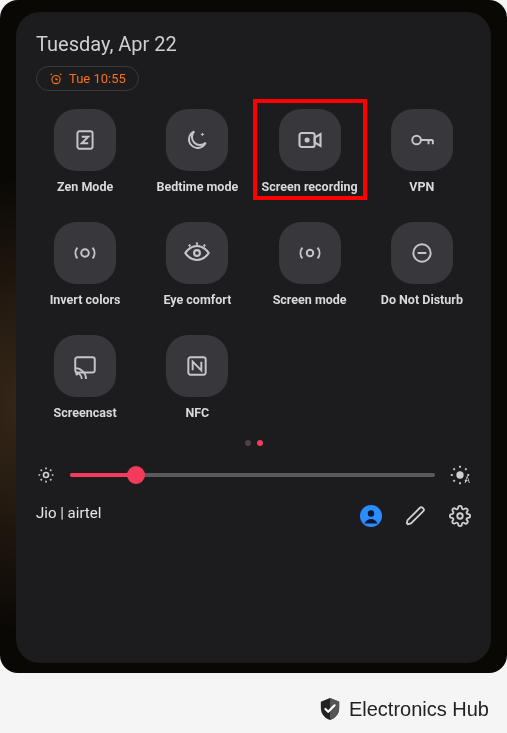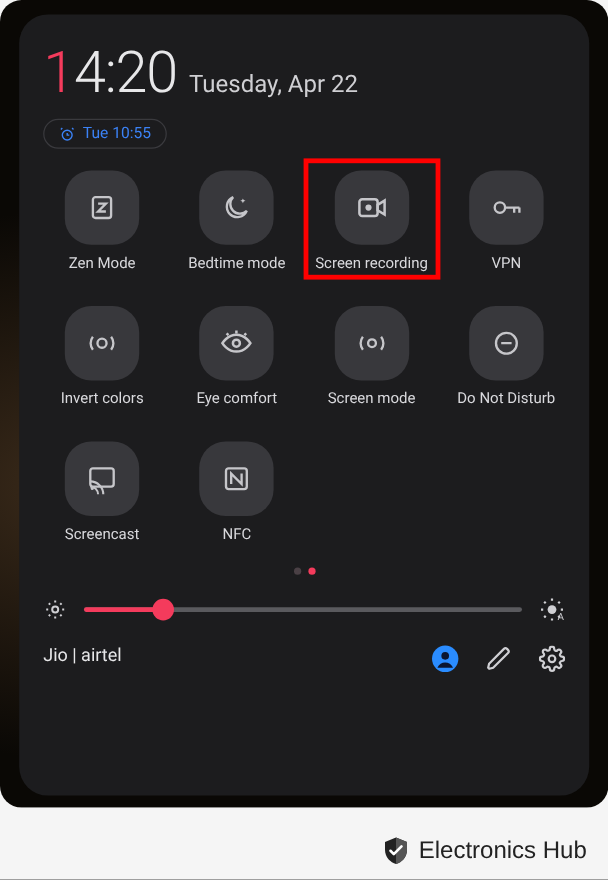--- a/index.html
+++ b/index.html
@@ -30,21 +30,21 @@
   }
   .clock-row { display:flex; align-items:baseline; gap:10px; }
   .clock { font-size: 48px; font-weight: 300; letter-spacing: -1px; color:#e7e7e9; }
   .clock .accent { color:#f43b5c; }
   .date { font-size: 20px; color:#cfcfd3; font-weight:400; }
   .alarm-pill {
     margin-top:10px;
     display:inline-flex; align-items:center; gap:6px;
     padding: 4px 12px;
     border:1px solid #3a3a3e; border-radius: 999px;
-    font-size: 13px; color:#3b82f6;
+    font-size: 13px; color:#f97316;
     width: fit-content;
   }
   .tiles {
     margin-top: 18px;
     display: grid;
     grid-template-columns: repeat(4, 1fr);
     column-gap: 14px;
     row-gap: 28px;
   }
   .tile {
@@ -57,20 +57,21 @@
     background: #38383c;
     border-radius: 22px;
     display:flex; align-items:center; justify-content:center;
     color:#c6c6ca;
   }
   .tile-label {
     font-size: 12.5px; color:#d9d9dd; text-align:center;
     white-space: nowrap;
     max-width: 100%;
     overflow: hidden;
+    font-weight: bold;
   }
   .highlight {
     position:absolute;
     inset: -10px -8px -6px -8px;
     border: 4px solid #ff0000;
     pointer-events:none;
   }
   .dots { margin-top:20px; display:flex; justify-content:center; gap:6px;}
   .dot { width:6px; height:6px; border-radius:50%; background:#4a4045; }
   .dot.active { background:#f43b5c; }
@@ -109,23 +110,20 @@
   svg { display:block; }
 </style>
 </head>
 <body>
 
 <div class="wallpaper"></div>
 
 <div class="panel">
 
   <div class="clock-row">
-    <div class="clock">
-      <span class="accent">1</span><span>4:20</span>
-    </div>
     <div class="date">Tuesday, Apr 22</div>
   </div>
 
   <div class="alarm-pill">
     <span>
       <svg width="14" height="14" viewBox="0 0 24 24" fill="none" stroke="currentColor" stroke-width="2">
         <circle cx="12" cy="13" r="7"></circle>
           <path d="M12 10v3h3"></path>
           <path d="M5 3l-2 2M19 3l2 2"></path>
       </svg>

